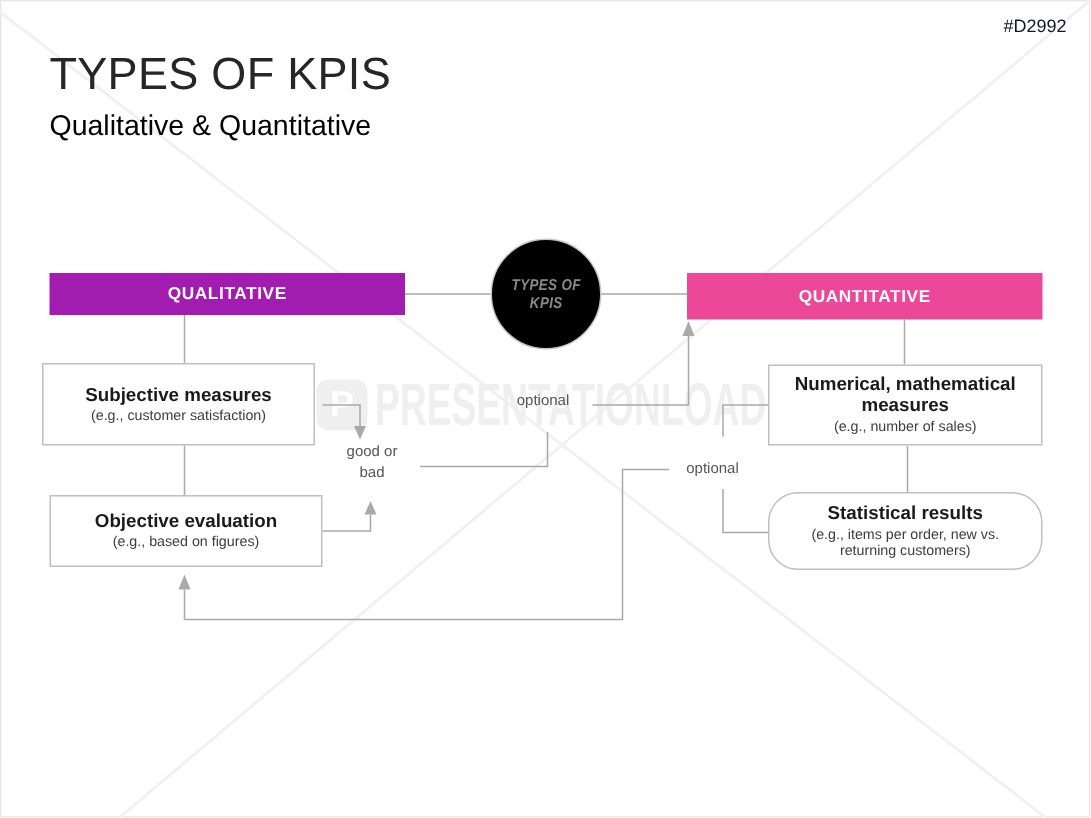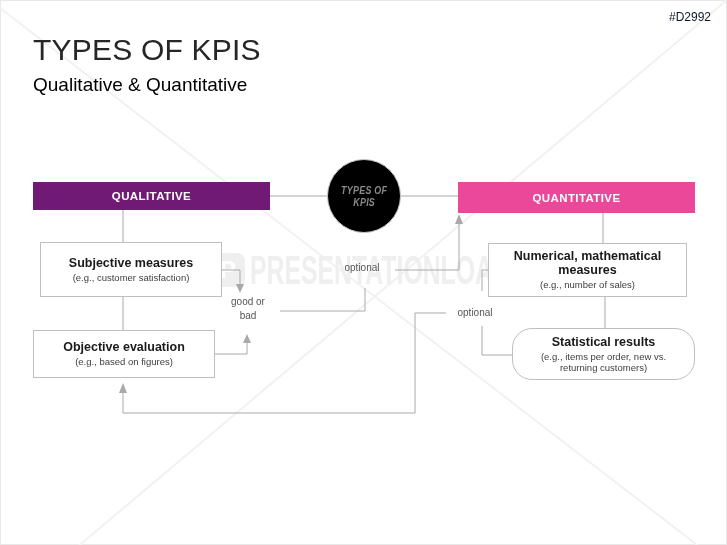--- a/index.html
+++ b/index.html
@@ -36,23 +36,23 @@
   }
   .circle-text{color:#8a8a8a;font-weight:bold;font-size:10.5px;line-height:12px;
                letter-spacing:.3px;text-align:center;transform:scaleX(.85);}
   .node{
     position:absolute;z-index:2;background:#fff;border:1px solid var(--box-border,#bfbfbf);
     display:flex;flex-direction:column;align-items:center;justify-content:center;
     text-align:center;padding:3px 8px;box-sizing:border-box;
   }
   .node-title{font-size:12.5px;font-weight:bold;color:#1a1a1a;line-height:14px;}
   .node-sub{font-size:9.5px;color:#3d3d3d;line-height:11.5px;margin-top:2px;}
-  .node-subjective{left:40px;top:242px;width:182px;height:55px;justify-content:center;}
+  .node-subjective{left:28px;top:242px;width:182px;height:55px;justify-content:center;}
   .node-objective{left:33px;top:330px;width:182px;height:48px;}
-  .node-numerical{left:488px;top:243px;width:199px;height:54px;}
+  .node-numerical{left:512px;top:243px;width:183px;height:54px;}
   .node-statistical{left:512px;top:328px;width:183px;height:52px;border-radius:20px;}
   .flow-label{position:absolute;z-index:2;font-size:10px;color:#555;text-align:center;line-height:14px;}
   .lbl-goodbad{left:222px;top:295px;width:52px;}
   .lbl-opt-left{left:336px;top:261px;width:52px;}
   .lbl-opt-right{left:449px;top:306px;width:52px;}
 </style>
 </head>
 <body>
 
 <div class="slide">
@@ -85,21 +85,21 @@
     <path d="M605 297 V328"></path>
     <path d="M513 270 H482 V291"></path>
     <path d="M482 326 V355 H513"></path>
     <path d="M123 393 V413 H415 V313 H446"></path>
     <polygon points="236,284 244,284 240,293"></polygon>
     <polygon points="243,343 251,343 247,334"></polygon>
     <polygon points="455,224 463,224 459,214"></polygon>
     <polygon points="119,393 127,393 123,383"></polygon>
   </svg>
 
-  <div class="bar bar-qual" style="background-color: #701a75;">
+  <div class="bar bar-qual" style="background-color: #a21caf;">
     <span class="bar-label">QUALITATIVE</span>
   </div>
 
   <div class="bar bar-quant" style="background-color: #ec4899;">
     <span class="bar-label">QUANTITATIVE</span>
   </div>
 
   <div class="circle">
     <div class="circle-text">
       <div>TYPES OF</div>

